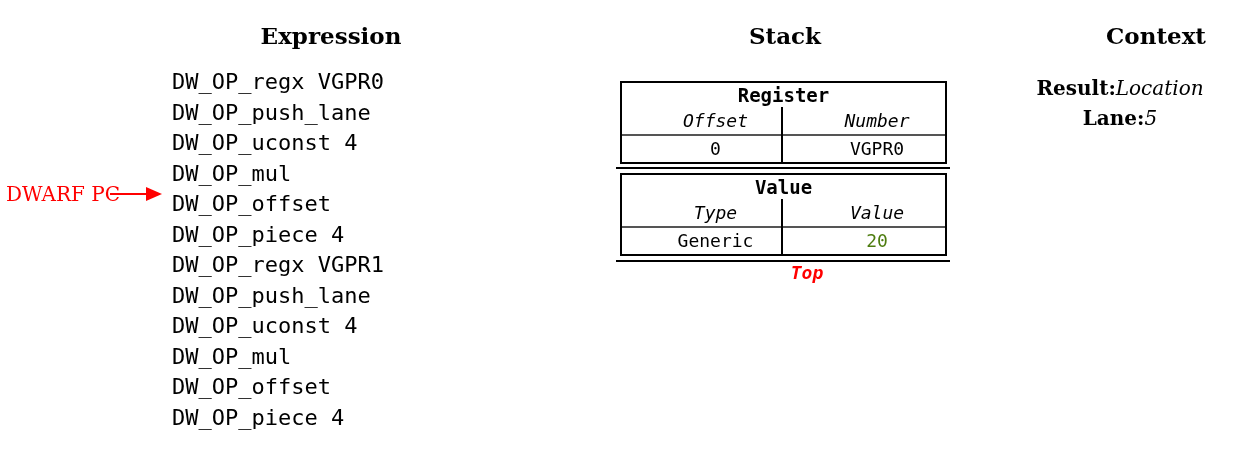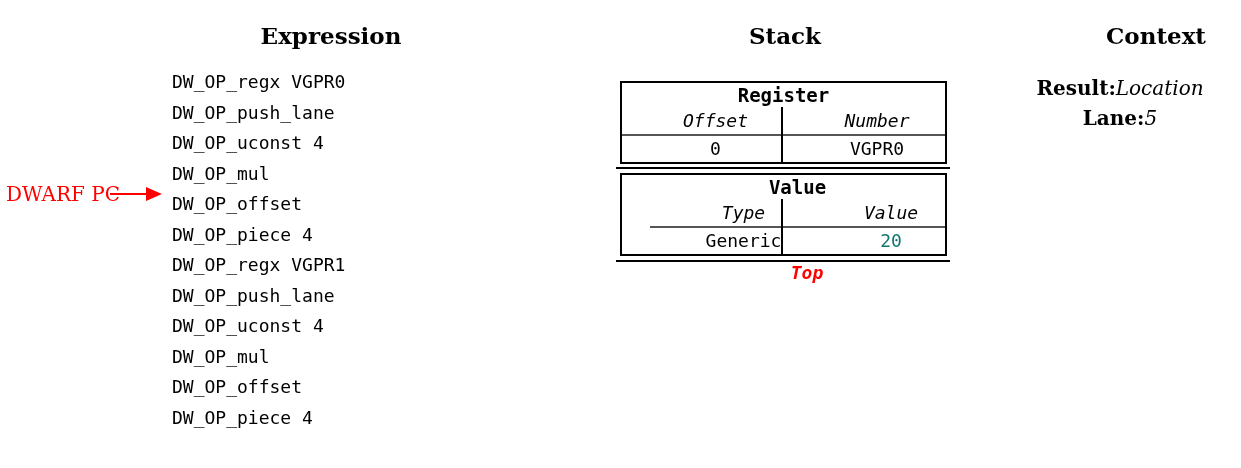--- a/index.html
+++ b/index.html
@@ -14,21 +14,21 @@
     font-family:"DejaVu Serif", serif; font-weight:bold; font-size:23px; line-height:24px;
     white-space:nowrap;
   }
   .hdr-expression { left:331px; }
   .hdr-stack { left:785px;text-align:center; }
   .hdr-context { left:1117px;margin-left:39px; }
 
   
   .expr-list { position:absolute; left:172px; top:67px; }
   .expr-item {
-    height:30.5px; line-height:30.5px; font-size:18px; white-space:pre;
+    height:30.5px; line-height:30.5px; font-size:22px; white-space:pre;
   }
 
   
   .pc-label {
     position:absolute; left:6px; top:182px; line-height:24px;
     font-family:"DejaVu Serif", serif; font-size:20px; color:#ff0000; white-space:nowrap;
   }
   .pc-arrow-line {
     position:absolute; left:110px; top:193px; width:37px; height:2px; background:#ff0000;
   }
@@ -36,32 +36,32 @@
     position:absolute; left:146px; top:187px; width:0; height:0;
     border-left:16px solid #ff0000; border-top:7px solid transparent; border-bottom:7px solid transparent;
   }
 
   
   .stack-table {
     position:absolute; left:620px; width:327px; height:83px;
     border:2px solid #000; background:#fff;
   }
   .tbl-register { top:81px; }
-  .tbl-value { top:173px;padding-left:28px; }
+  .tbl-value { top:173px; }
   .tbl-title {
     height:24px; line-height:24px; text-align:center;
     font-weight:bold; font-size:19px;
   }
   .tbl-row { display:flex; }
   .tbl-row.hdr { height:27px; line-height:27px; font-style:italic; font-size:18px; }
   .tbl-row.data { height:26px; line-height:26px; font-size:18px; }
   .tbl-hline { height:2px; background:#555555; }
   .cell { width:187px; text-align:center; }
   .cell + .cell { flex:1; }
-  .cell.red { color:#0f766e; }
+  .cell.red { color:#4d7c0f; }
   .vdiv { position:absolute; left:159px; top:24px; bottom:0; width:2px; background:#000; }
 
   .stack-sep { position:absolute; left:616px; width:334px; height:2px; background:#000; }
   .sep-a { top:167px; }
   .sep-b { top:260px; }
 
   .top-label {
     position:absolute; left:640px; top:261px; width:334px; text-align:center;
     font-size:18px; font-weight:bold; font-style:italic; color:#ff0000; line-height:24px;
   }

